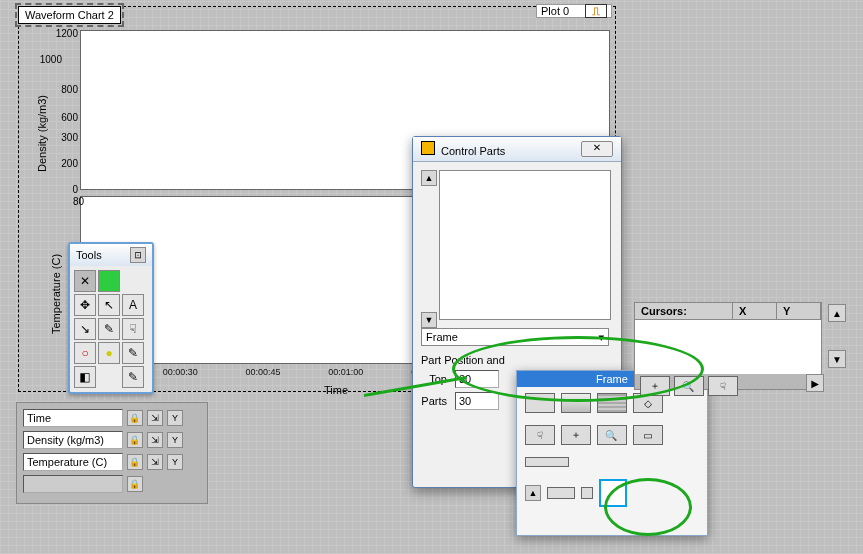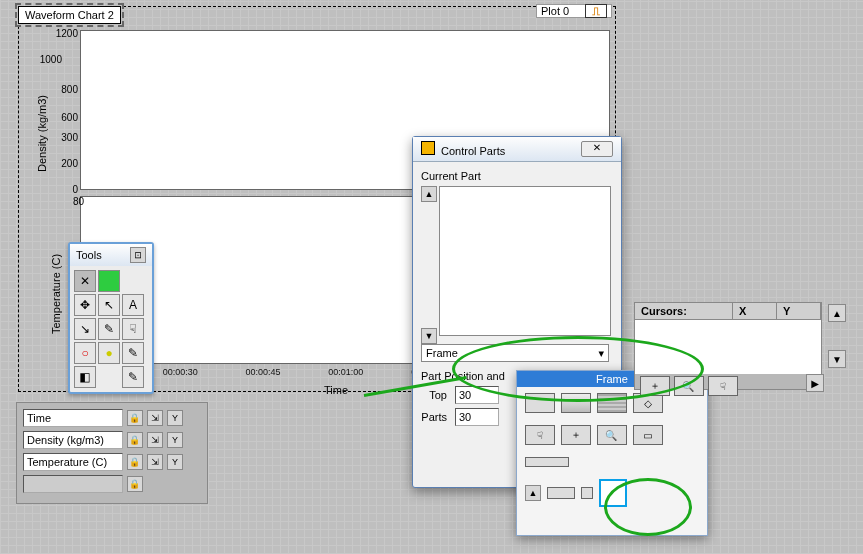--- a/index.html
+++ b/index.html
@@ -144,21 +144,20 @@
     <div class="smallbtn">🔒</div>
   </div>
 </div>
 
 <div class="dlg">
   <div class="dlg-title">
     <span><span class="ico"></span><span>Control Parts</span></span>
     <div class="dlg-close">✕</div>
   </div>
   <div class="dlg-body">
-    <label>Current Part</label>
     <div style="display:flex; gap:2px;">
       <div style="display:flex; flex-direction:column; justify-content:space-between;">
         <div class="smallbtn">▲</div>
         <div class="smallbtn">▼</div>
       </div>
       <div class="part-preview" style="width:172px;"></div>
     </div>
     <div class="part-name">
       <span>Frame</span>
       <span>▾</span>

